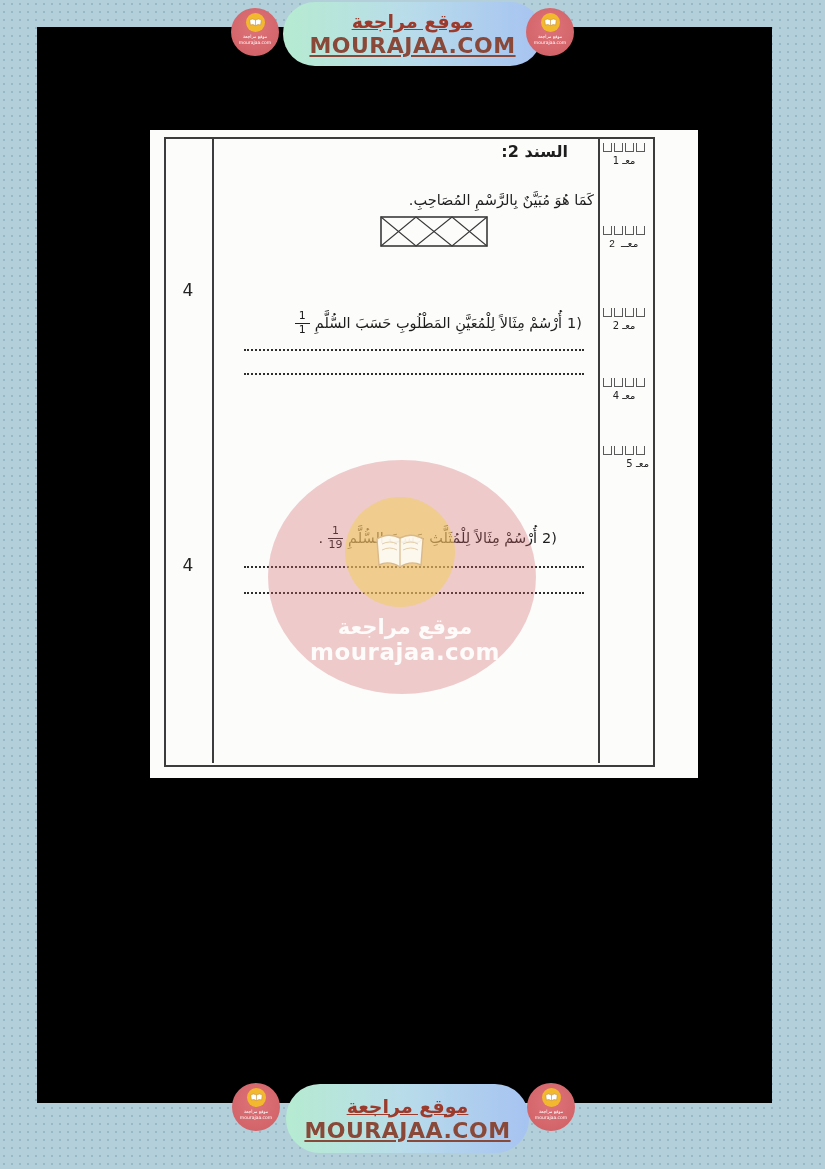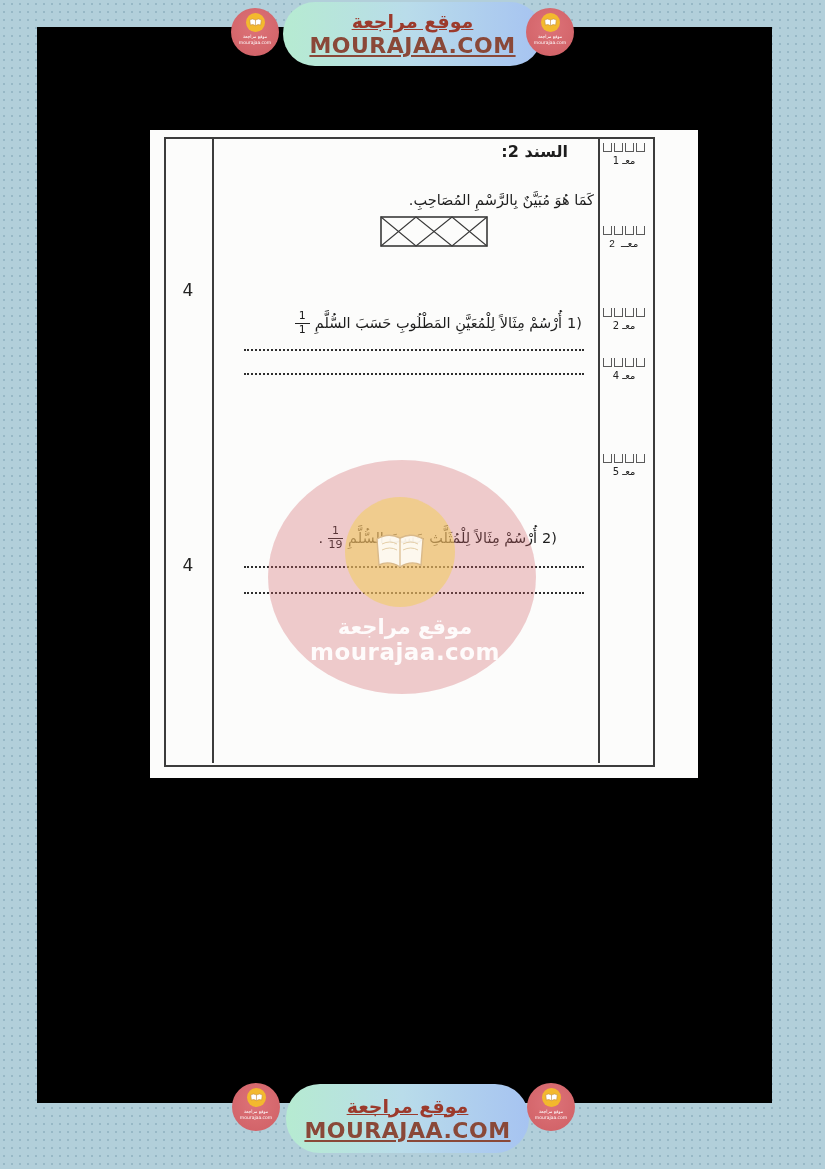--- a/index.html
+++ b/index.html
@@ -36,21 +36,21 @@
   .frac .fnum{border-bottom:1.3px solid #222;padding:0 4px;}
   .dots{height:0;border-bottom:2.2px dotted #2e2e2e;width:340px;left:94px;}
   .d1a{top:219px;}.d1b{top:243px;}
   .d2a{top:436px;}.d2b{top:462px;}
   .fig{left:230px;top:86px;}
   
   .crit{left:449px;width:50px;text-align:center;}
   .cboxes{display:flex;justify-content:center;gap:2px;}
   .cbox{display:inline-block;width:7px;height:8px;border:1px solid #5a5a5a;border-top:none;}
   .clabel{direction:rtl;font-size:10px;color:#222;margin-top:3px;}
-  .c1{top:13px;}.c2{top:96px;font-family:Liberation Mono, monospace;}.c3{top:178px;}.c4{top:228px;}.c5{top:324px;}
+  .c1{top:13px;}.c2{top:96px;font-family:Liberation Mono, monospace;}.c3{top:178px;}.c4{top:248px;}.c5{top:316px;text-align:right;}
   
   .wm-pink{left:268px;top:460px;width:268px;height:234px;border-radius:50%;
     background:rgba(210,100,106,0.33);z-index:5;pointer-events:none;}
   .wm-yellow{left:345px;top:497px;width:110px;height:110px;border-radius:50%;
     background:rgba(243,205,92,0.55);z-index:6;pointer-events:none;}
   .wm-book{left:371px;top:531px;z-index:7;pointer-events:none;}
   .wm-text{left:280px;top:615px;width:250px;text-align:center;z-index:7;color:rgba(255,255,255,0.92);pointer-events:none;}
   .wm-ar{font-size:21px;font-weight:bold;direction:rtl;}
   .wm-en{font-size:23px;font-weight:bold;letter-spacing:0.5px;}
   

